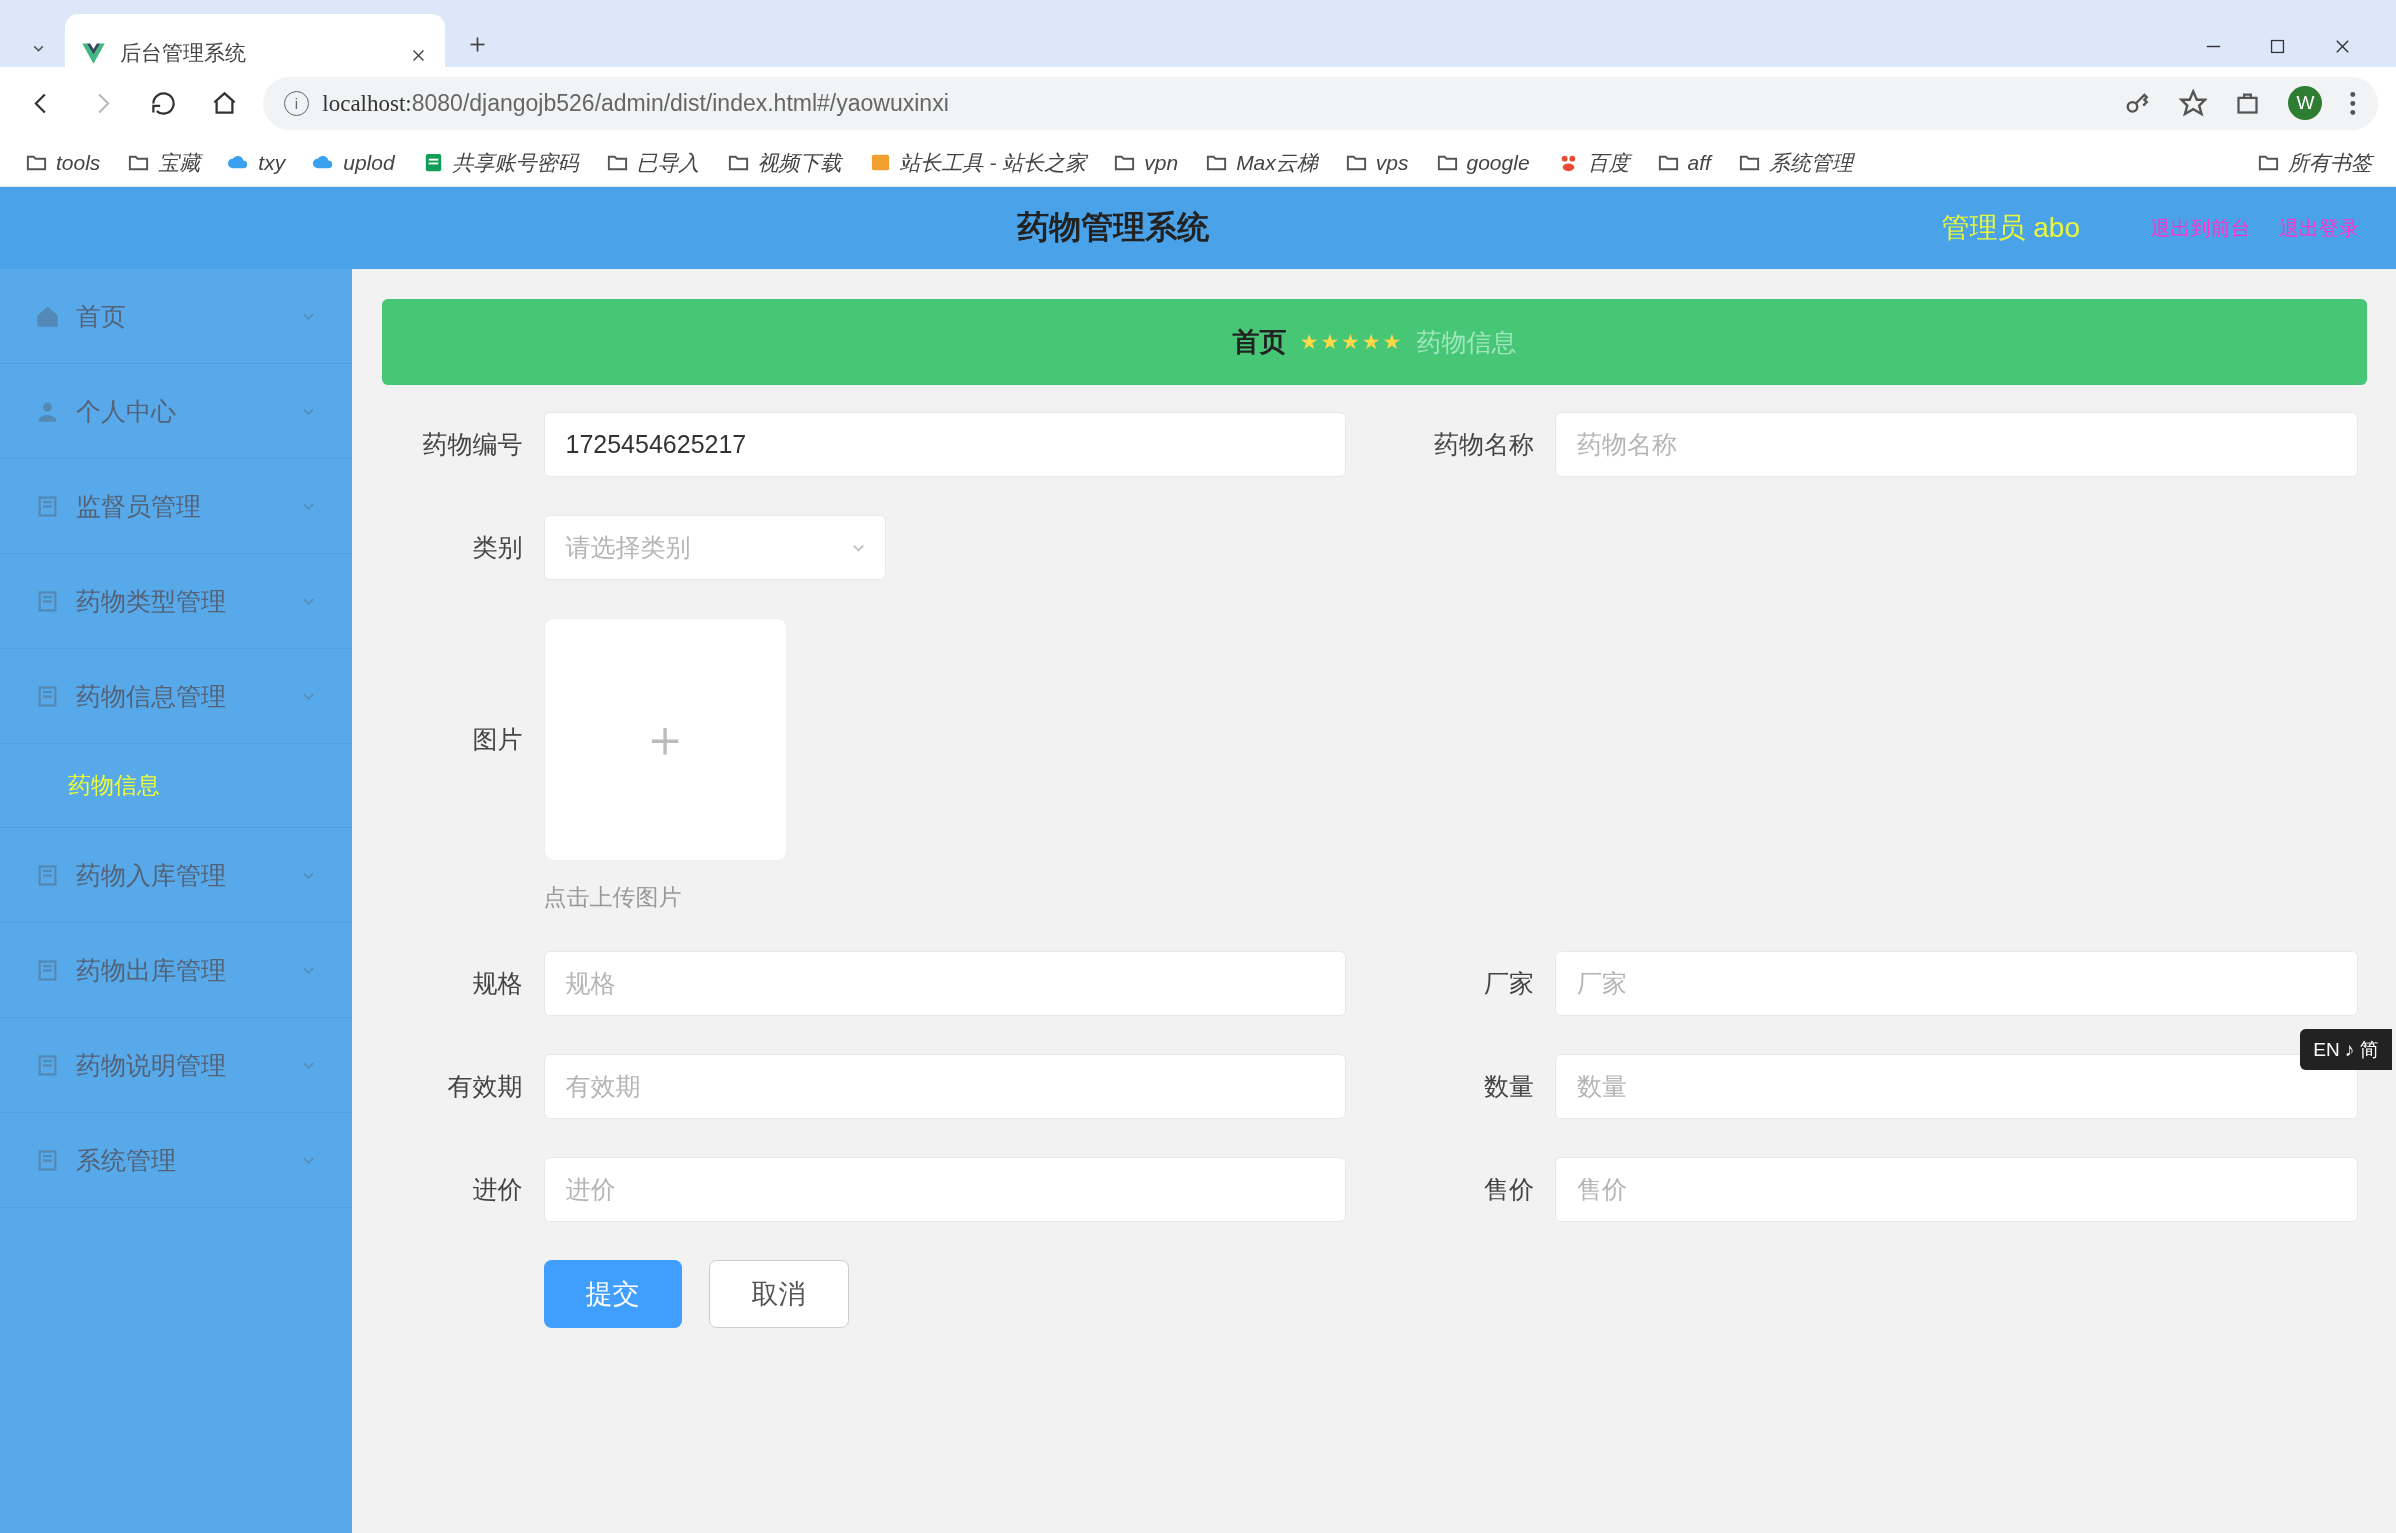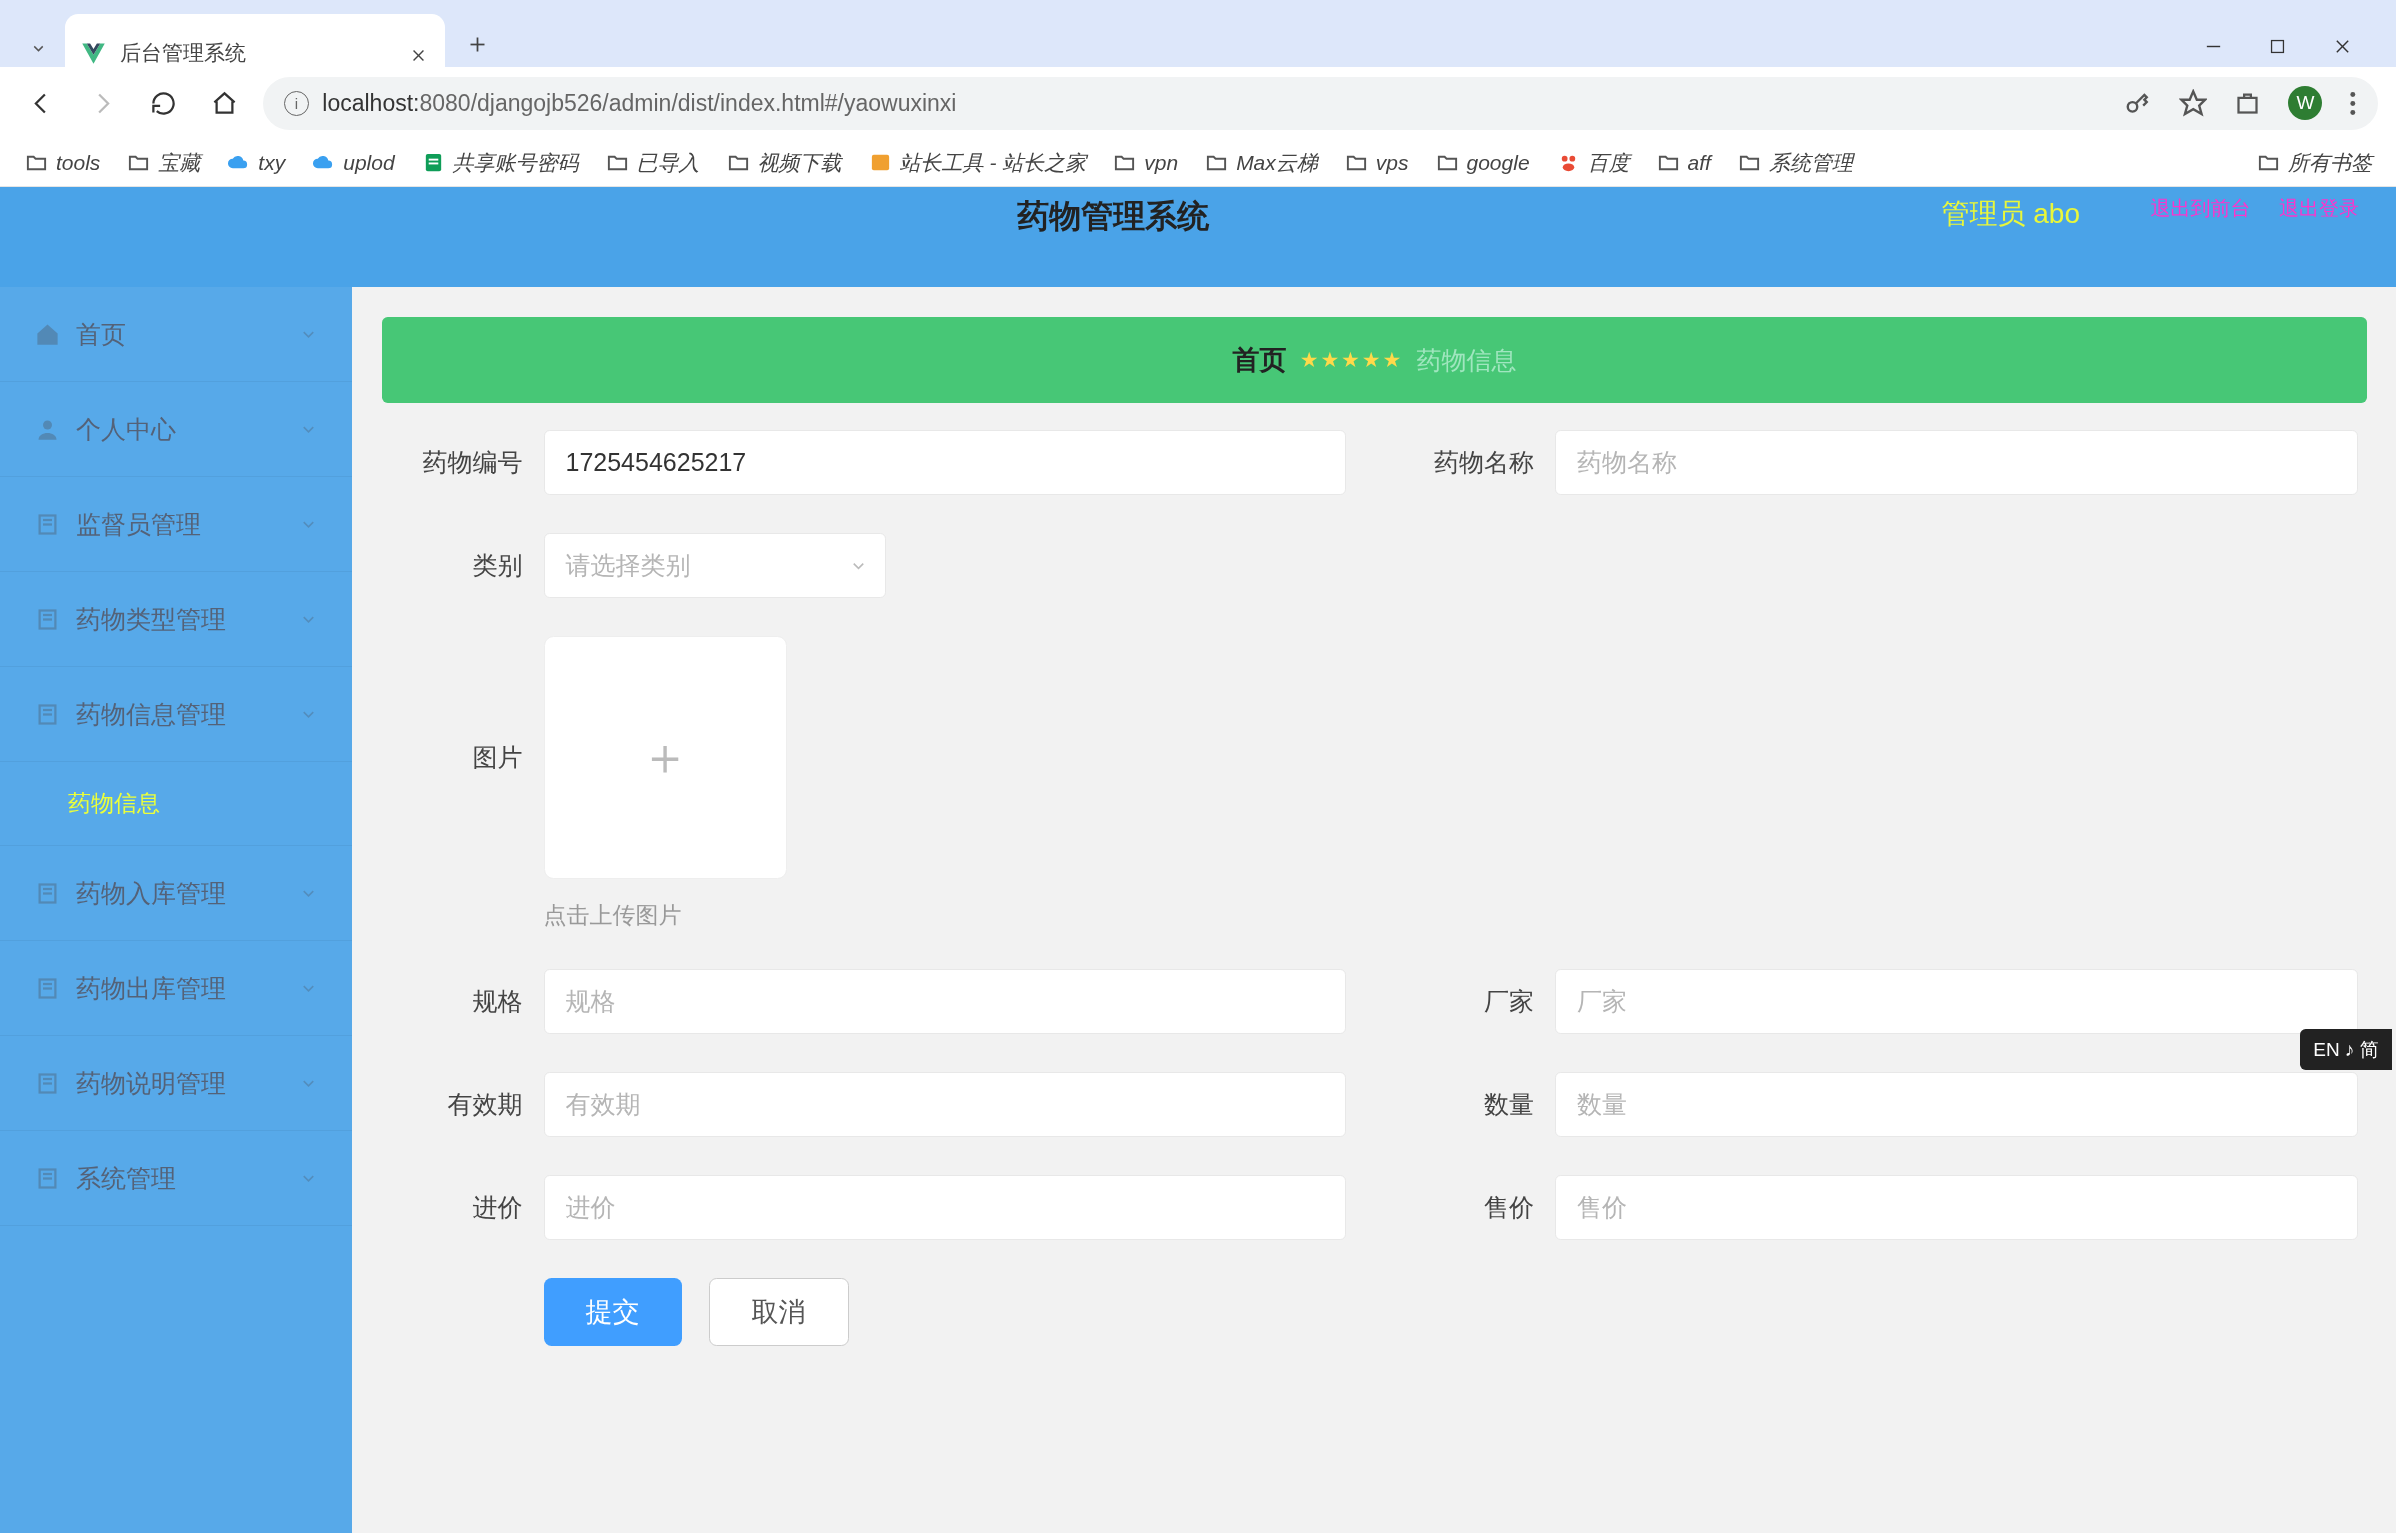--- a/index.html
+++ b/index.html
@@ -16,33 +16,33 @@
 .tab .close { width: 23px; height: 23px; display: flex; align-items: center; justify-content: center; }
 .new-tab { width: 46px; height: 46px; display: flex; align-items: center; justify-content: center; margin-left: 9.5px; }
 .window-controls { margin-left: auto; display: flex; gap: 11.4px; align-items: center; padding-right: 19px; }
 .window-controls .wc { width: 53px; height: 42px; display: flex; align-items: center; justify-content: center; }
 
 .toolbar-row { background: #fff; height: 72px; display: flex; align-items: center; padding: 0 19px; gap: 17px; }
 .toolbar-row .nav-btn { width: 44px; height: 44px; display: flex; align-items: center; justify-content: center; border-radius: 50%; }
 .toolbar-row .nav-btn.disabled { color: #b8b8b8; }
 .address-bar { flex: 1; height: 53px; background: #f1f3f4; border-radius: 27px; display: flex; align-items: center; padding: 0 21px; gap: 13.3px; font-size: 23px; color: #555; }
 .address-bar .info-icon { width: 25px; height: 25px; border: 1.9px solid #666; border-radius: 50%; display: flex; align-items: center; justify-content: center; font-size: 15px; color: #666; }
-.address-bar .url .host { color: #333; }
+.address-bar .url .host { color: #333; font-family: Liberation Serif, serif; }
 .address-bar .url .path { color: #666; }
 .addr-actions { margin-left: auto; display: flex; align-items: center; gap: 27px; }
 .profile-avatar { width: 34px; height: 34px; border-radius: 50%; background: #2e7d32; color: #fff; display: flex; align-items: center; justify-content: center; font-size: 19px; }
 
 .bookmarks-row { background: #fff; height: 48px; display: flex; align-items: center; padding: 0 25px; gap: 27px; border-bottom: 1px solid #e5e5e5; font-size: 21px; color: #444; }
 .bookmarks-row .bm { display: flex; align-items: center; gap: 8px; white-space: nowrap; font-style: italic; }
 .bookmarks-row .bm svg { width: 23px; height: 23px; }
 .bookmarks-row .spacer { flex: 1; }
 
 
 .app { display: flex; flex-direction: column; height: calc(1533px - 186px); }
-.app-header { background: #4aa3e8; height: 100px; display: flex; padding: 8px 38px; }
+.app-header { background: #4aa3e8; height: 82px; display: flex; align-items: center; padding: 0 38px; }
 .app-title { flex: 1; text-align: center; font-size: 32px; font-weight: bold; color: #222; }
 .app-header .user-info { color: #e9f73a; font-size: 28px; margin-right: 42px; }
 .app-header .link { color: #ff33cc; font-size: 20px; margin-left: 28.5px; }
 
 .app-body { flex: 1; display: flex; overflow: hidden; }
 .sidebar { width: 352px; background: #57a9e9; display: flex; flex-direction: column; }
 .menu-item { height: 95px; display: flex; align-items: center; padding: 0 34px; color: #546278; font-size: 25px; border-bottom: 1px solid rgba(0,0,0,0.05); position: relative; gap: 15px; }
 .menu-item .mi-icon { width: 27px; height: 27px; opacity: 0.4; }
 .menu-item .chev { margin-left: auto; opacity: 0.35; }
 .submenu-item { height: 84px; display: flex; align-items: center; padding-left: 68px; color: #ebff3a; font-size: 23px; border-bottom: 1px solid rgba(0,0,0,0.05); }

